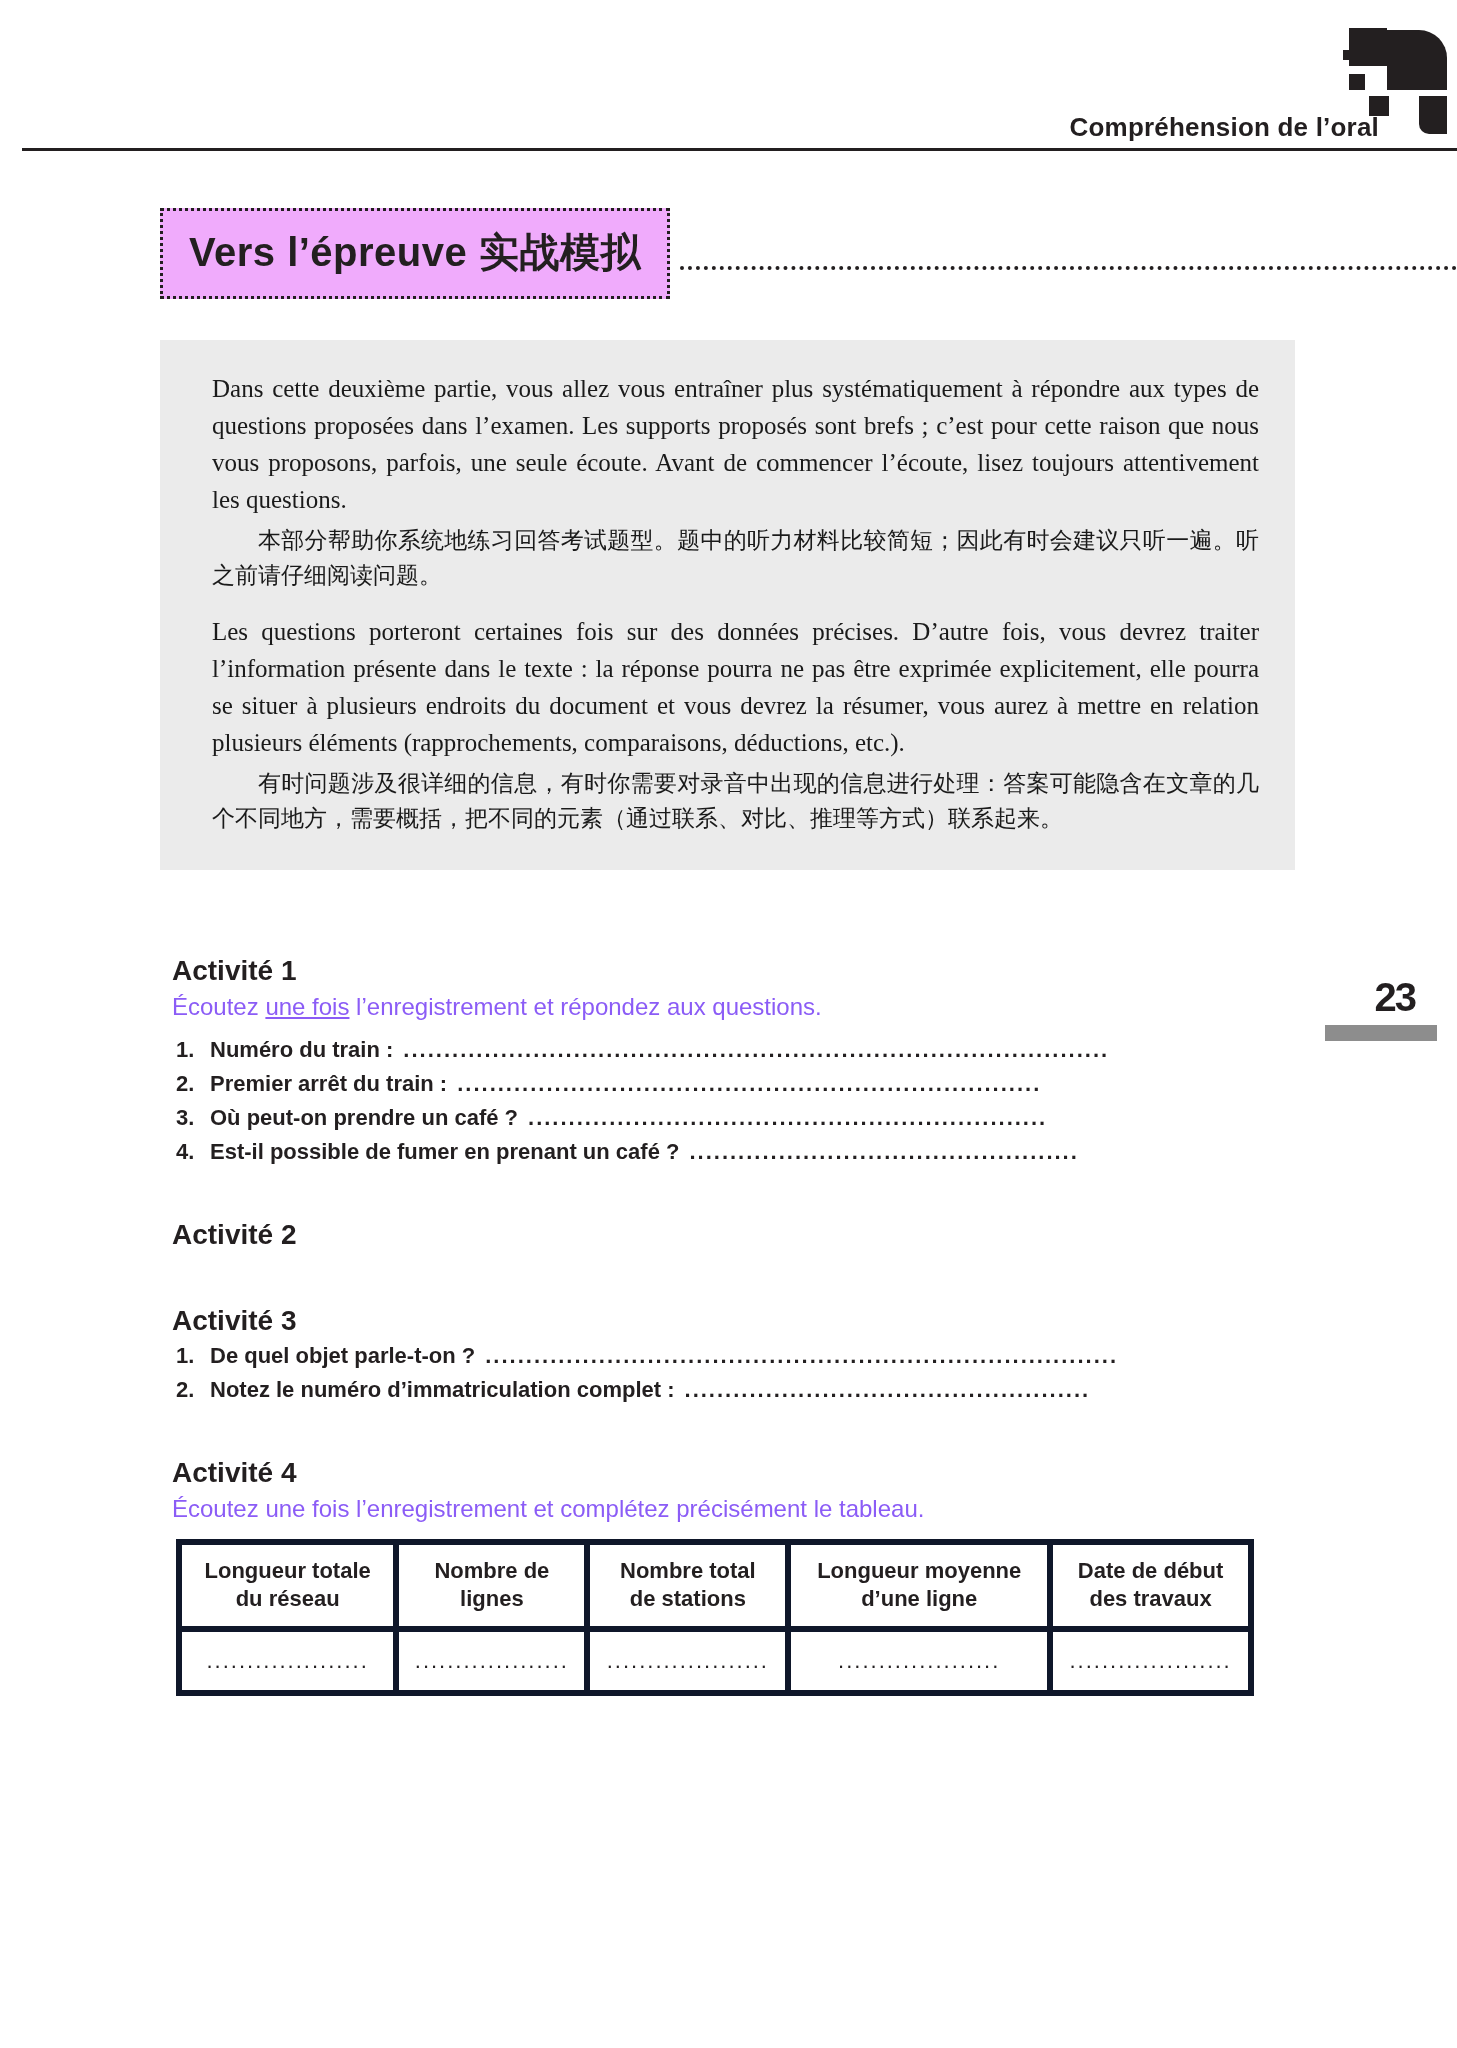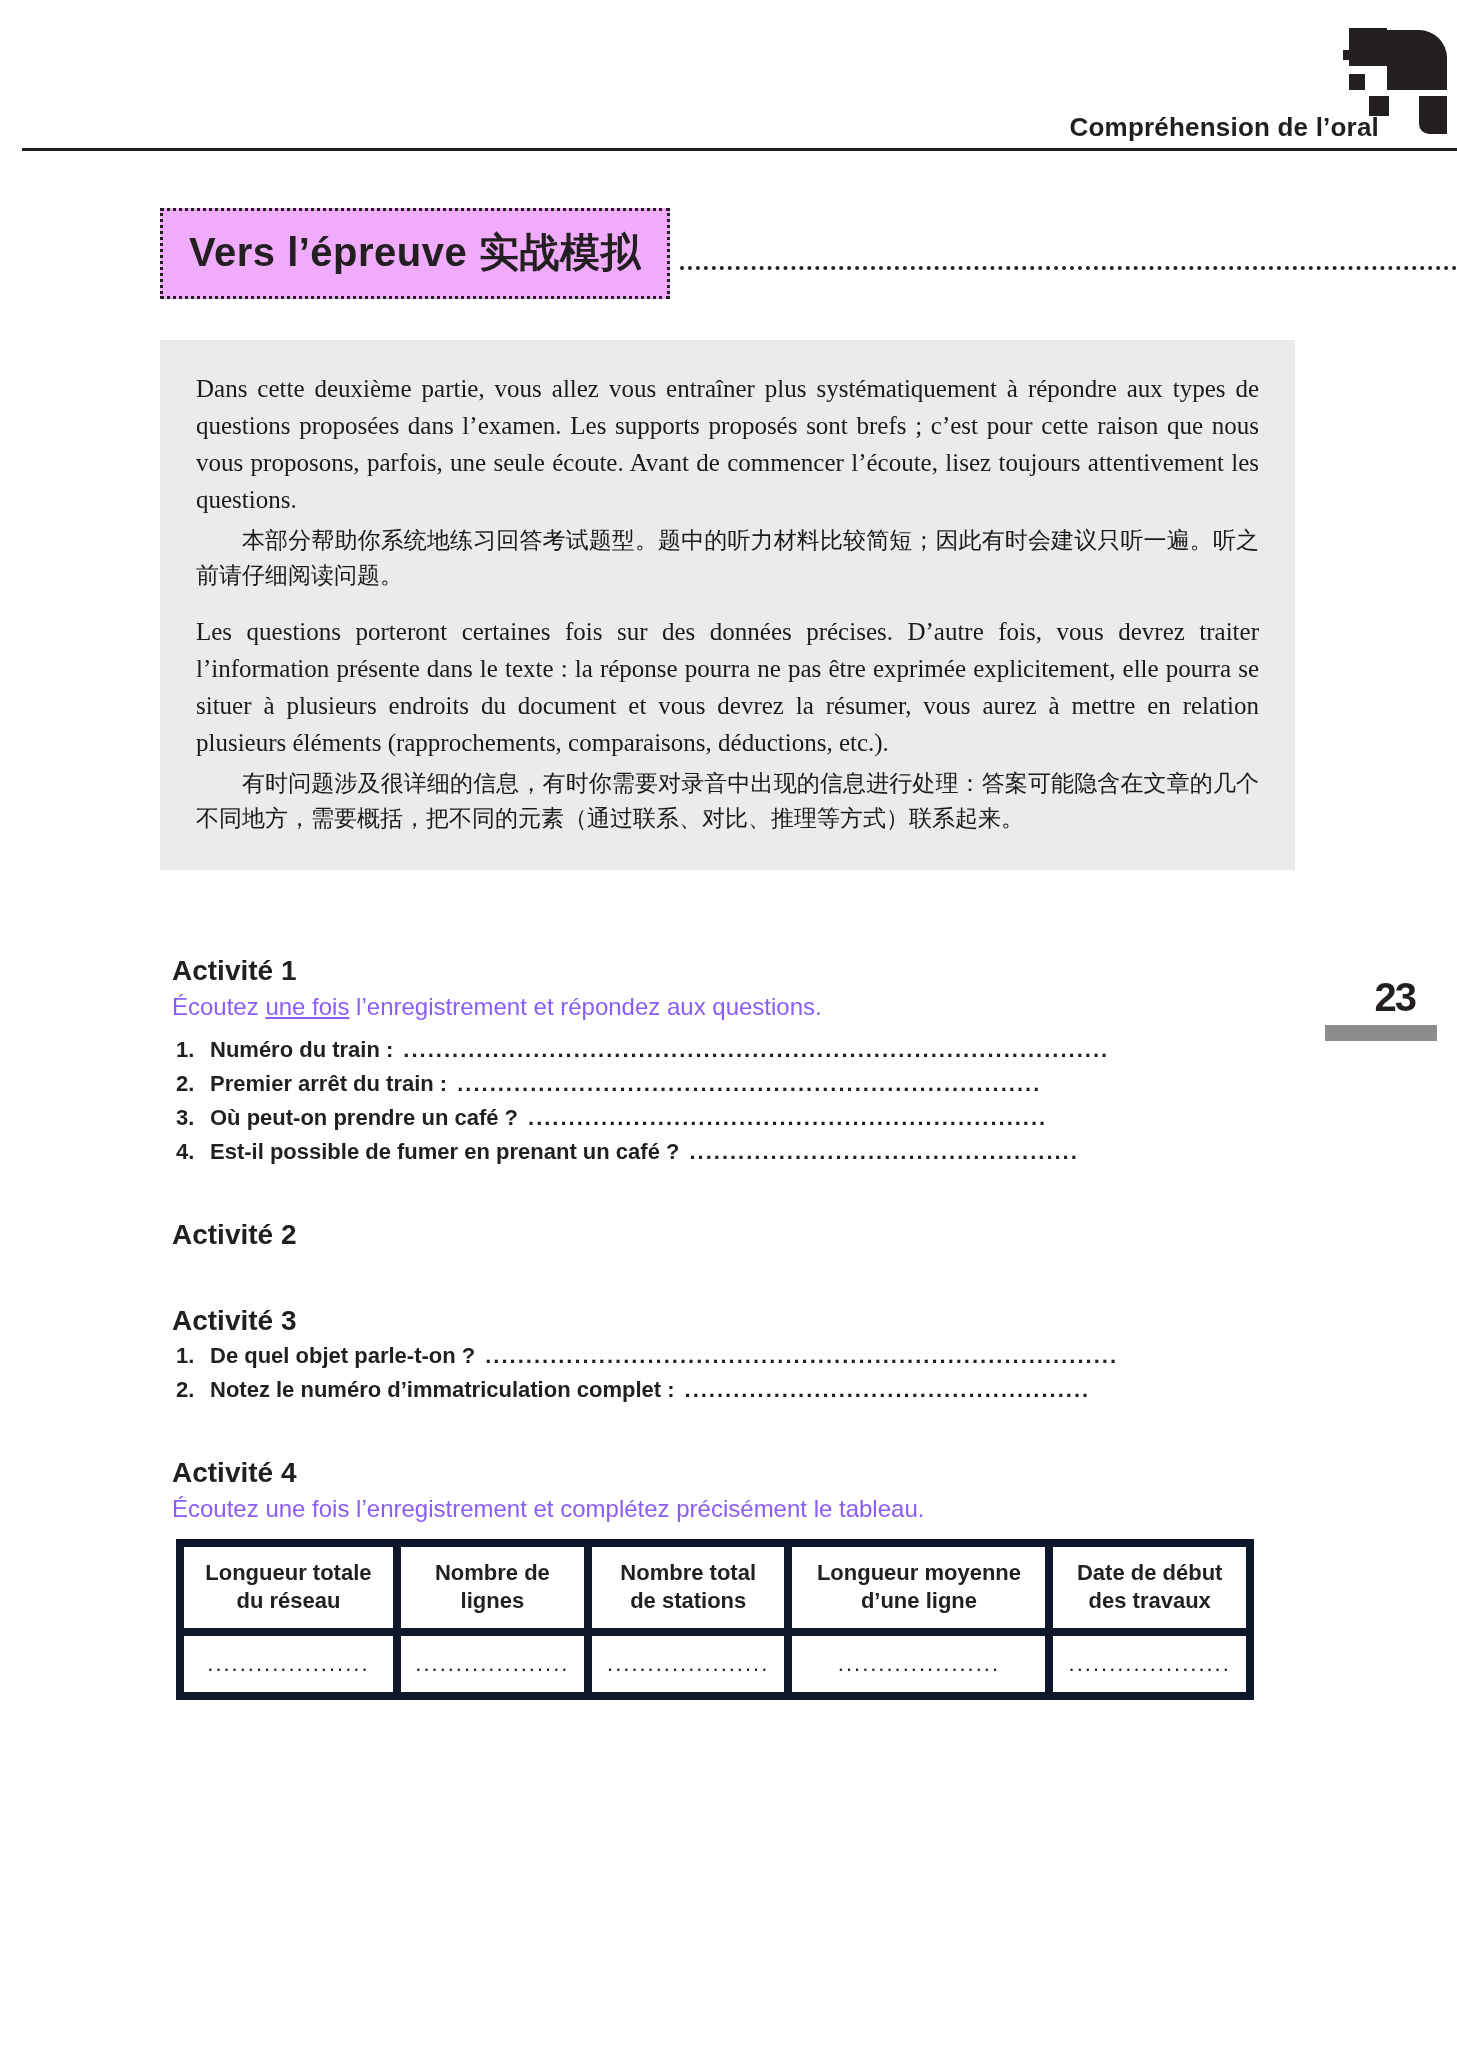--- a/index.html
+++ b/index.html
@@ -63,21 +63,21 @@
     z-index:1;
   }
 
   
   .panel {
     position:absolute; left:160px; top:340px; width:1135px;
     background:#ebebeb;
     padding:30px 36px 34px 36px;
   }
   .panel p {
-    margin:0 0 0 0;
+    margin:0 0 0 16px;
     font-size:25px;
     line-height:1.48;
     text-align:justify;
     color:#1a1a1a;
   }
   .panel p.cn {
     font-size:23px;
     line-height:1.5;
     text-indent:2em;
     margin-top:6px;
@@ -130,21 +130,21 @@
   }
 
   
   table.grid {
     border-collapse:collapse;
     width:1078px;
     margin-top:14px;
     margin-left:4px;
   }
   table.grid td, table.grid th {
-    border:8px solid #0f172a;
+    border:6px solid #0f172a;
     text-align:center;
     font-family:"Liberation Sans", sans-serif;
   }
   table.grid th {
     font-weight:bold;
     font-size:22px;
     padding:12px 6px 14px 6px;
     line-height:1.25;
     color:#231f20;
   }

